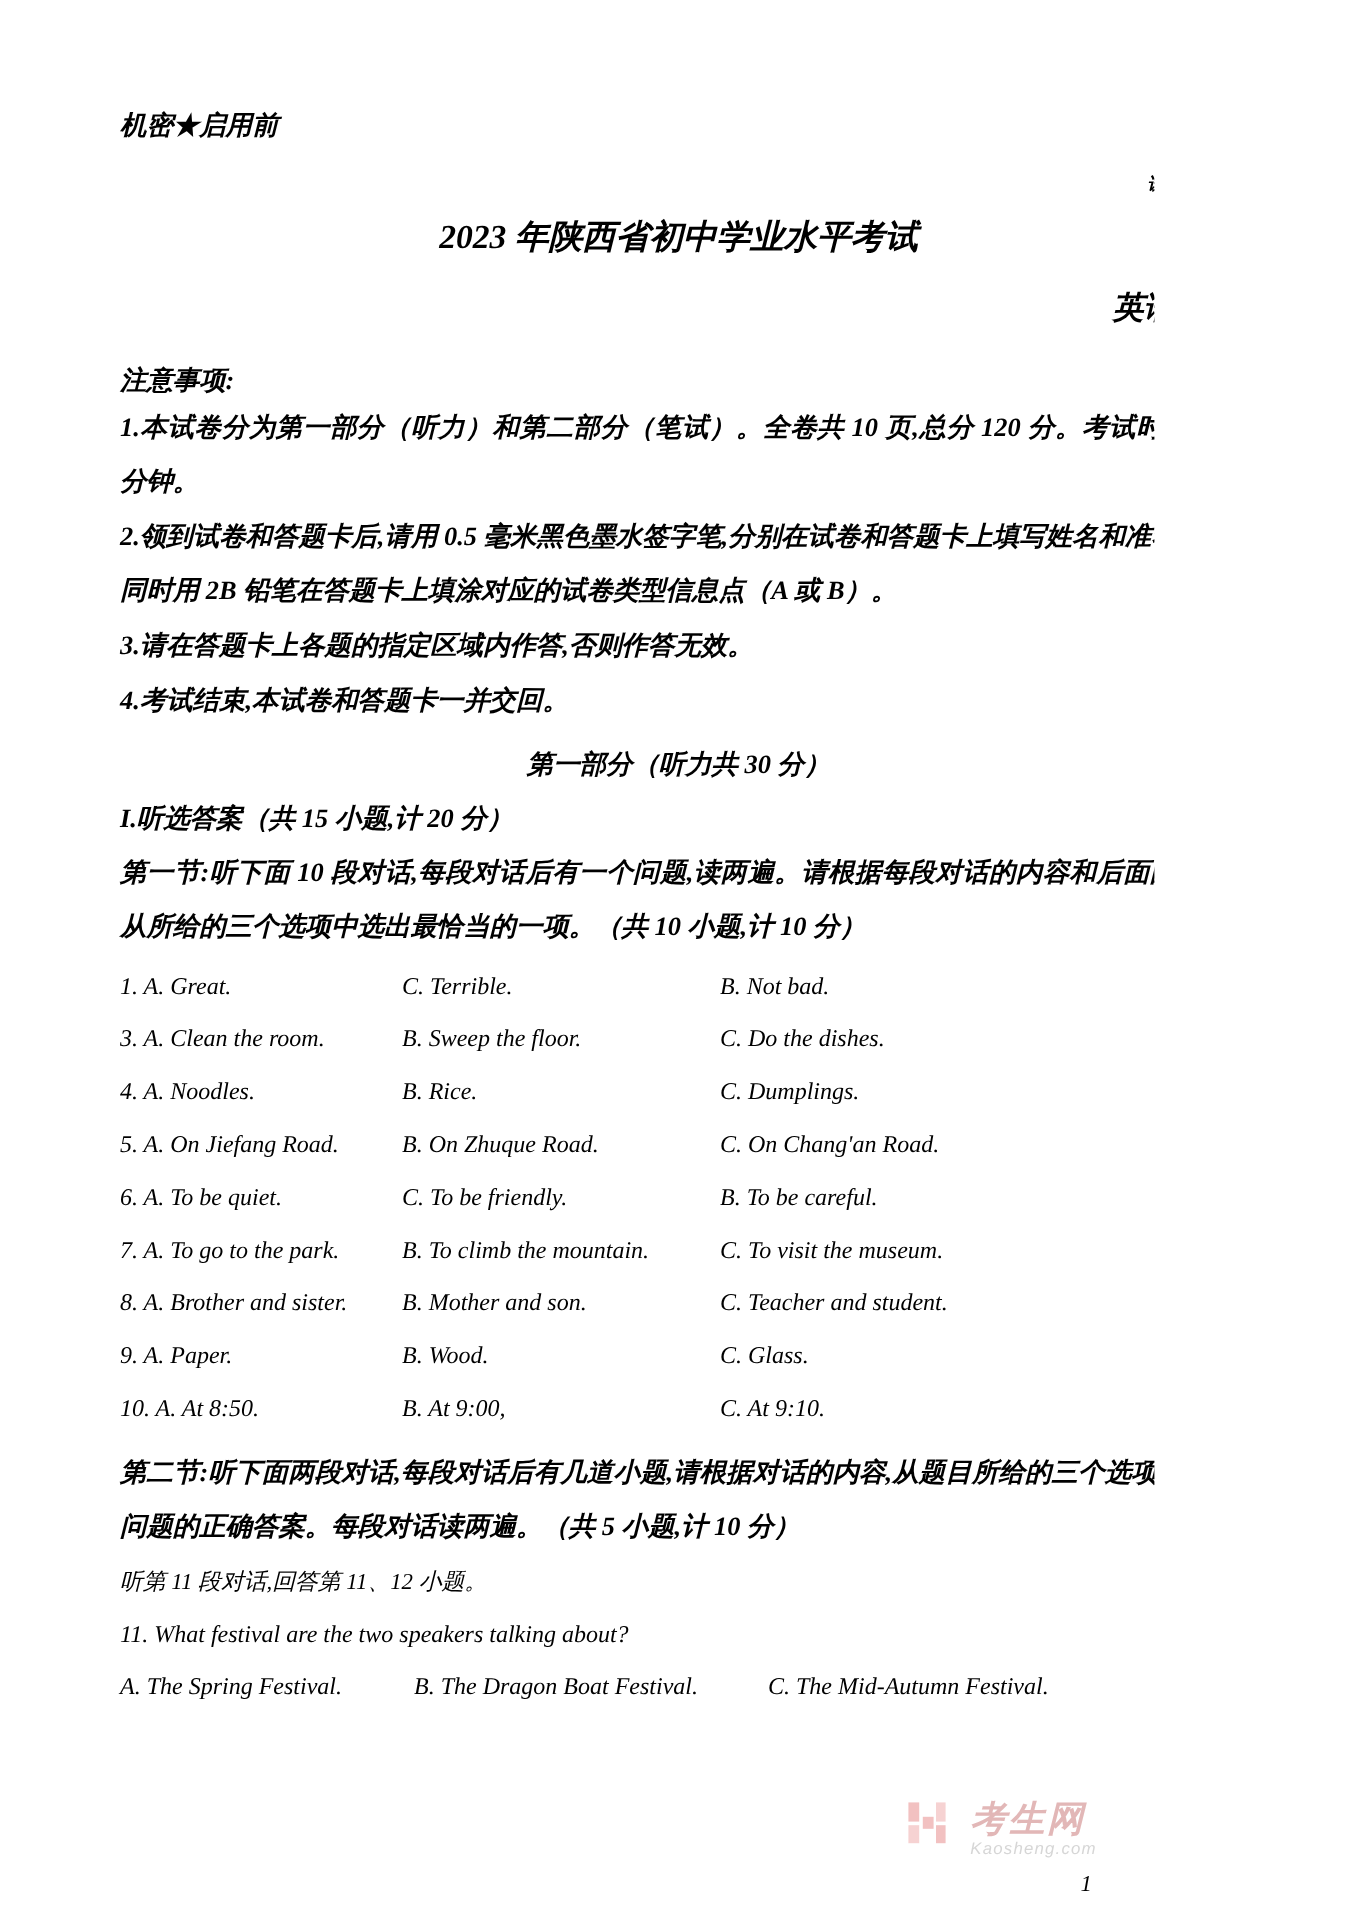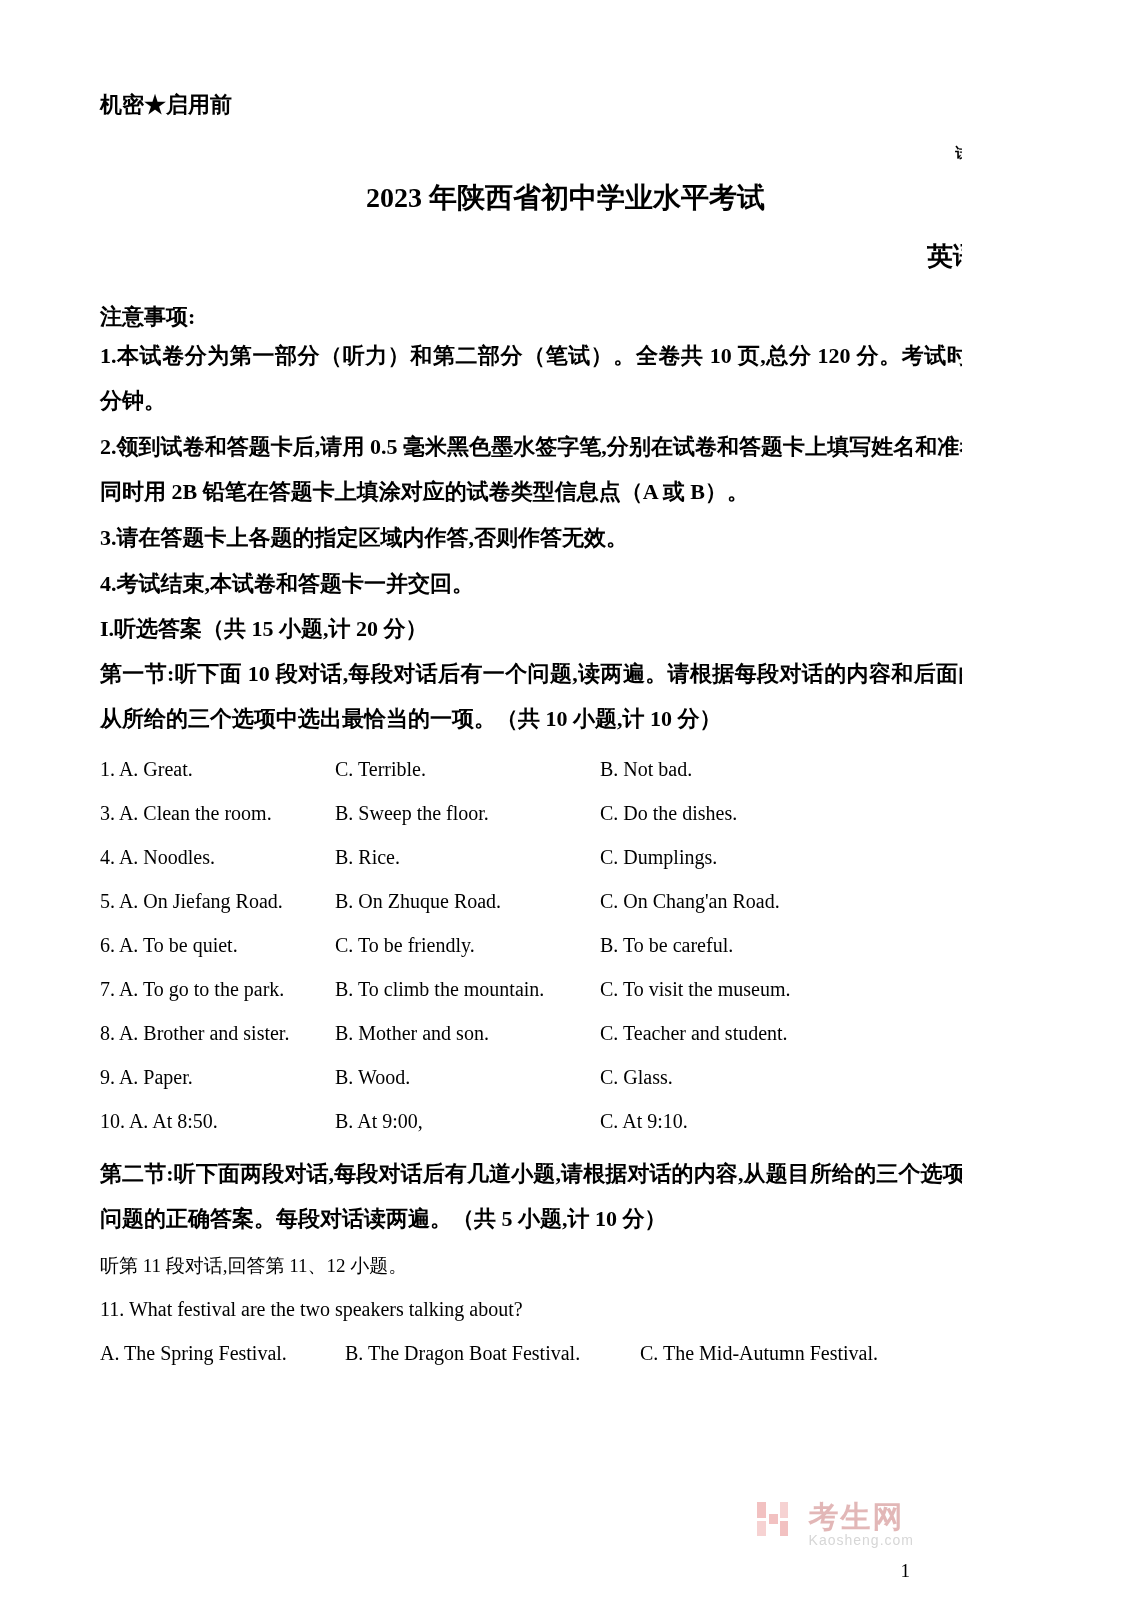--- a/index.html
+++ b/index.html
@@ -5,20 +5,21 @@
   * { box-sizing: border-box; }
   html, body { margin: 0; padding: 0; background: #ffffff; }
   .page {
     position: relative;
     width: 962px;
     height: 1600px;
     background: #ffffff;
     font-family: "Liberation Serif", "DejaVu Serif", serif;
     color: #000000;
     overflow: hidden;
+    font-style: italic;
   }
   .content {
     position: absolute;
     left: 100px;
     top: 90px;
     width: 931px;
   }
   .secret {
     font-size: 22px;
     font-weight: 700;
@@ -139,20 +140,21 @@
     <h2 class="subtitle">英语试卷</h2>
 
     <div class="notice-block">
       <div class="notice-head">注意事项:</div>
       <p class="para">1.本试卷分为第一部分（听力）和第二部分（笔试）。全卷共 10 页,总分 120 分。考试时间 120 分钟。</p>
       <p class="para">2.领到试卷和答题卡后,请用 0.5 毫米黑色墨水签字笔,分别在试卷和答题卡上填写姓名和准考证号,同时用 2B 铅笔在答题卡上填涂对应的试卷类型信息点（A 或 B）。</p>
       <p class="para">3.请在答题卡上各题的指定区域内作答,否则作答无效。</p>
       <p class="para">4.考试结束,本试卷和答题卡一并交回。</p>
     </div>
 
+    <div class="part-head">第一部分（听力共 30 分）</div>
     <div class="section-title">I.听选答案（共 15 小题,计 20 分）</div>
     <p class="para">第一节:听下面 10 段对话,每段对话后有一个问题,读两遍。请根据每段对话的内容和后面的问题,从所给的三个选项中选出最恰当的一项。（共 10 小题,计 10 分）</p>
 
     <div class="qrows">
       <div class="qrow">
         <span>1. A. Great.</span>
         <span>C. Terrible.</span>
         <span>B. Not bad.</span>
       </div>
       <div class="qrow">

